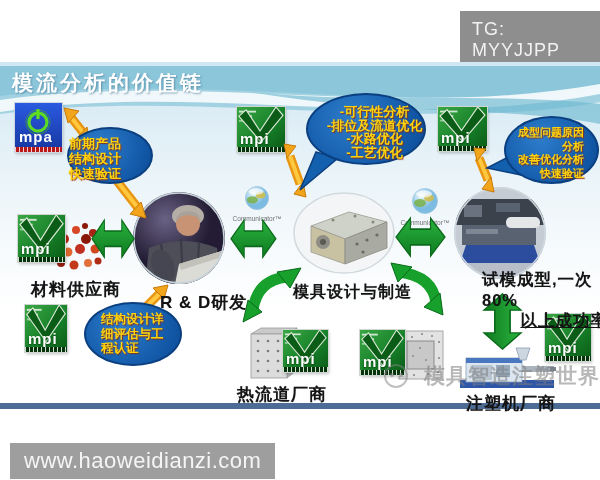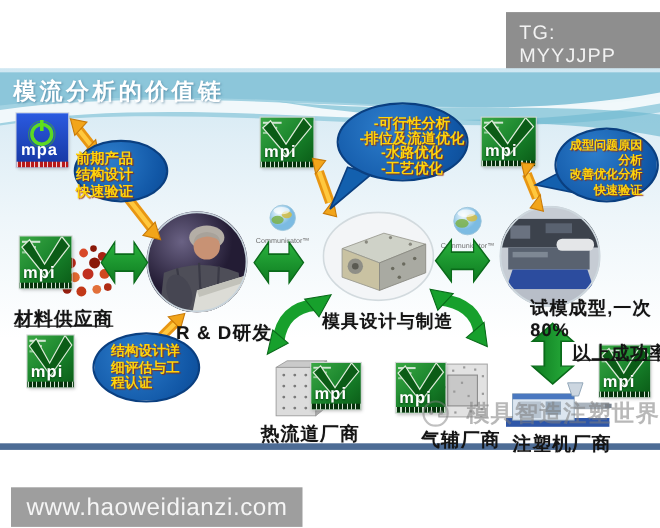--- a/index.html
+++ b/index.html
@@ -409,29 +409,28 @@
     <div>分析</div>
     <div>改善优化分析</div>
     <div>快速验证</div>
   </div>
   <div id="bubble-structure" class="abs bubble">
     <div>结构设计详</div>
     <div>细评估与工</div>
     <div>程认证</div>
   </div>
 
-  <div class="abs nlabel" style="left:13px;top:278px;text-decoration:underline;">材料供应商</div>
+  <div class="abs nlabel" style="left:31px;top:278px;">材料供应商</div>
   <div class="abs nlabel" style="left:160px;top:291px;">R &amp; D研发</div>
   <div class="abs nlabel" style="left:293px;top:282px;font-size:16px;">模具设计与制造</div>
   <div id="trial-label" class="abs nlabel" style="left:446px;top:269px;font-size:16.5px;margin-left:36px;">
     <span>试模成型,一次80%</span>
     <span class="l2">以上成功率</span>
   </div>
   <div class="abs nlabel" style="left:237px;top:383px;">热流道厂商</div>
-  <div class="abs nlabel" style="left:383px;top:388px;">气辅厂商</div>
   <div class="abs nlabel" style="left:466px;top:392px;">注塑机厂商</div>
 
   <div id="watermark" class="abs">
     <span class="wm-icon"></span>
     <span>模具智造注塑世界</span>
   </div>
 
   <div id="url-box" class="abs">www.haoweidianzi.com</div>
 
 </div>

